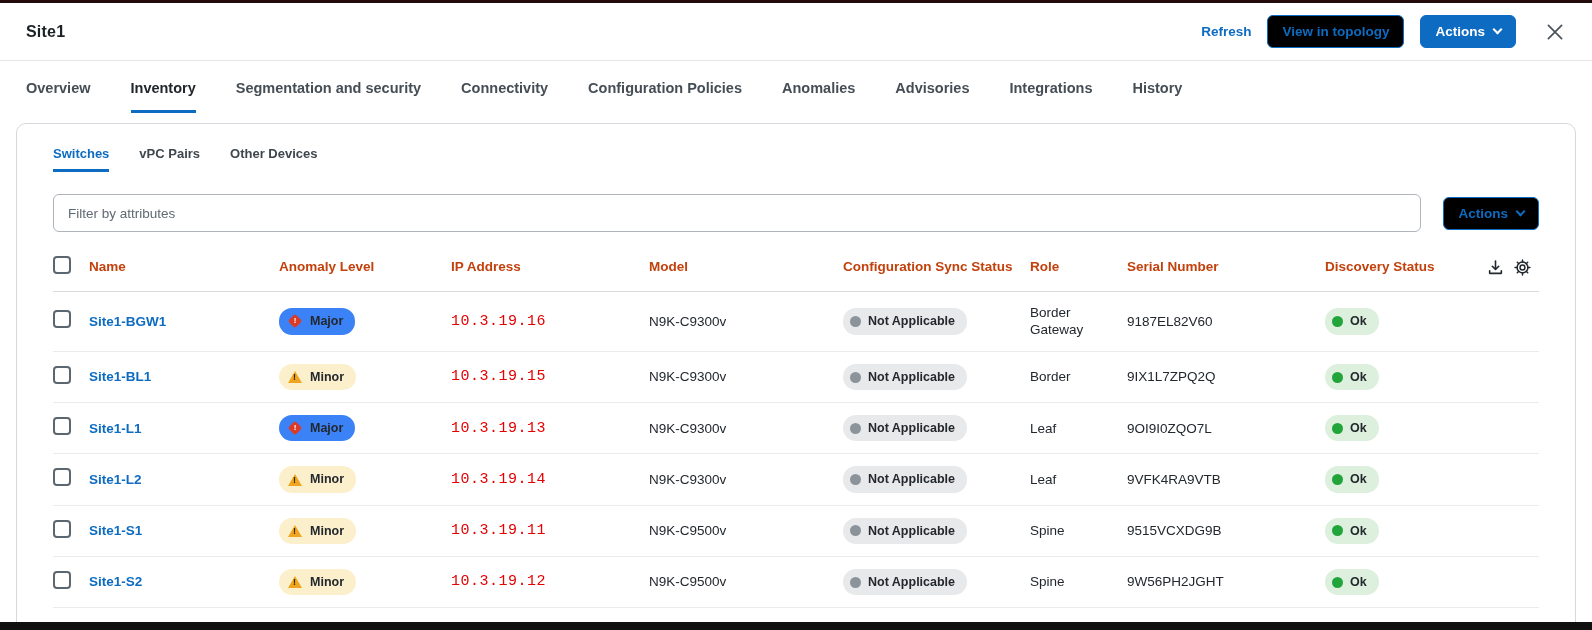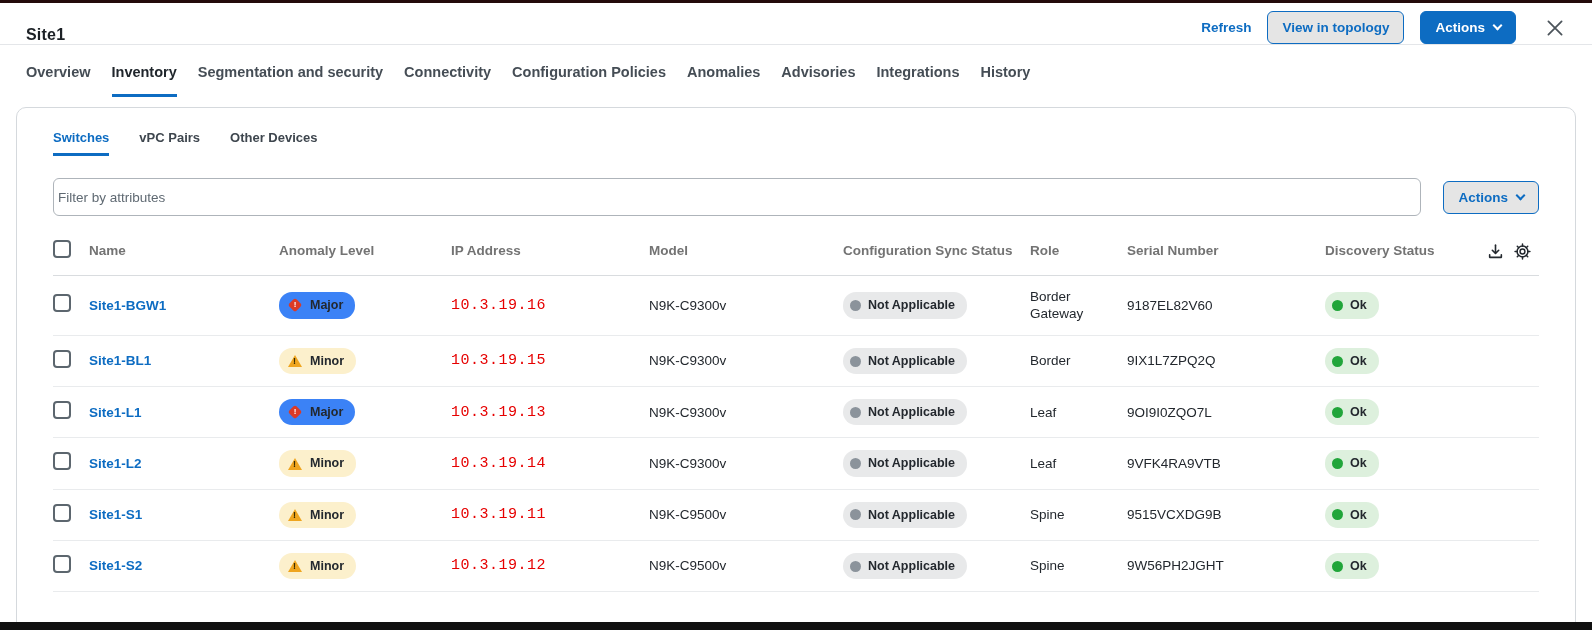--- a/index.html
+++ b/index.html
@@ -3,52 +3,52 @@
 <meta charset="utf-8">
 <style>
   :root{ --accent:#0d6cc2; }
   *{box-sizing:border-box;}
   body{margin:0;width:1592px;height:630px;background:#fff;overflow:hidden;position:relative;
        font-family:"Liberation Sans",sans-serif;color:#23282e;}
   .topstrip{height:3px;background:#230b0b;}
   .bottomstrip{position:absolute;left:0;right:0;bottom:0;height:8px;background:#101010;z-index:5;}
 
   
-  .hdr{display:flex;align-items:flex-end;justify-content:space-between;height:42px;padding:0 26px;
+  .hdr{display:flex;align-items:center;justify-content:space-between;height:58px;padding:0 26px;
        border-bottom:1px solid #e4e6e9;}
   .title{font-size:16px;font-weight:700;color:#1c2126;letter-spacing:.2px;}
   .hdr-right{display:flex;align-items:center;gap:16px;}
   .linkbtn{color:var(--accent);font-weight:700;font-size:13.5px;cursor:pointer;}
-  .btn-outline{border:1.5px solid var(--accent);color:var(--accent);background:#e5e5e5;font-weight:700;
+  .btn-outline{border:1.5px solid var(--accent);color:var(--accent);background:#000000;font-weight:700;
        font-size:13.5px;padding:8px 14px;border-radius:6px;cursor:pointer;display:inline-flex;align-items:center;gap:9px;}
   .btn-fill{background:var(--accent);border:1.5px solid var(--accent);color:#fff;font-weight:700;font-size:13.5px;
        padding:8px 14px;border-radius:6px;cursor:pointer;display:inline-flex;align-items:center;gap:9px;}
   .chev{width:7px;height:7px;border-right:2px solid currentColor;border-bottom:2px solid currentColor;
        transform:rotate(45deg);display:inline-block;margin-top:-4px;}
   .closewrap{margin-left:12px;cursor:pointer;display:flex;align-items:center;}
 
   
-  .tabs{display:flex;gap:21px;padding:0 26px;height:52px;align-items:stretch;}
+  .tabs{display:flex;gap:40px;padding:0 26px;height:52px;align-items:stretch;}
   .tab{display:flex;align-items:center;font-size:14.5px;font-weight:600;color:#454d55;
        border-bottom:3px solid transparent;cursor:pointer;padding-top:4px;}
   .tab.active{color:#20262c;font-weight:700;border-bottom-color:var(--accent);}
 
   
   .card{margin:10px 16px 0;border:1px solid #d5d9dd;border-radius:10px;padding:22px 36px 0;height:600px;overflow:hidden;}
   .subtabs{display:flex;gap:30px;}
   .subtab{font-size:13px;font-weight:700;color:#3e464e;padding-bottom:8px;border-bottom:3px solid transparent;cursor:pointer;}
   .subtab.active{color:var(--accent);border-bottom-color:var(--accent);}
 
   .filterrow{display:flex;gap:22px;margin-top:22px;align-items:center;}
-  input.filter{flex:1;height:38px;border:1px solid #aeb4ba;border-radius:6px;padding:0 4px;
+  input.filter{flex:1;height:38px;border:1px solid #aeb4ba;border-radius:6px;padding:0 14px;
        font-size:13.5px;color:#333;outline:none;font-family:"Liberation Sans",sans-serif;}
   input.filter::placeholder{color:#5f6972;}
 
   table.tbl{width:100%;border-collapse:collapse;margin-top:14px;}
-  th{text-align:left;font-size:13.5px;font-weight:700;color:#737373;padding:10px 8px 12px 0;
+  th{text-align:left;font-size:13.5px;font-weight:700;color:#c2410c;padding:10px 8px 12px 0;
      vertical-align:middle;border-bottom:1px solid #d9dcdf;line-height:1.25;}
   td{padding:12px 8px 12px 0;border-bottom:1px solid #e9ebed;font-size:13.5px;vertical-align:middle;line-height:1.3;}
   .cb{width:18px;height:18px;border:2px solid #5c666e;border-radius:4px;display:inline-block;background:#fff;cursor:pointer;}
   a.namelink{color:var(--accent);font-weight:700;text-decoration:none;cursor:pointer;}
   .ip{font-family:"Liberation Mono","DejaVu Sans Mono",monospace;color:#e60000;font-size:15px;
       font-weight:400;letter-spacing:.5px;}
 
   .badge{display:inline-flex;align-items:center;gap:8px;padding:5px 12px 5px 9px;border-radius:13px;
       font-size:12.5px;font-weight:600;color:#23282e;white-space:nowrap;}
   .bicon{display:inline-block;position:relative;flex:0 0 auto;}

